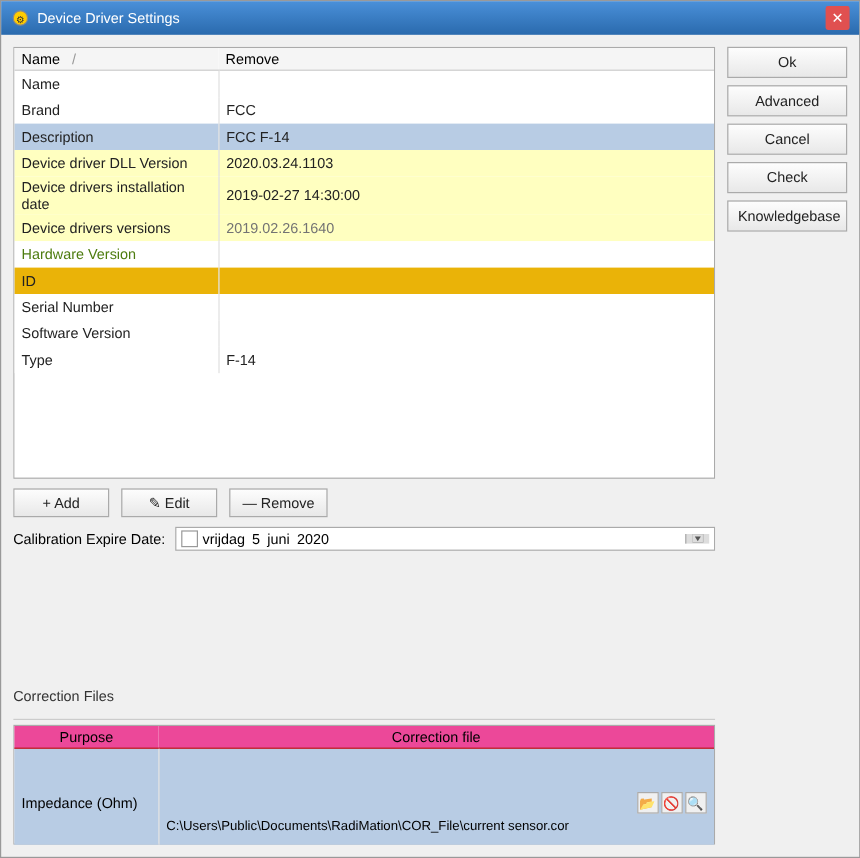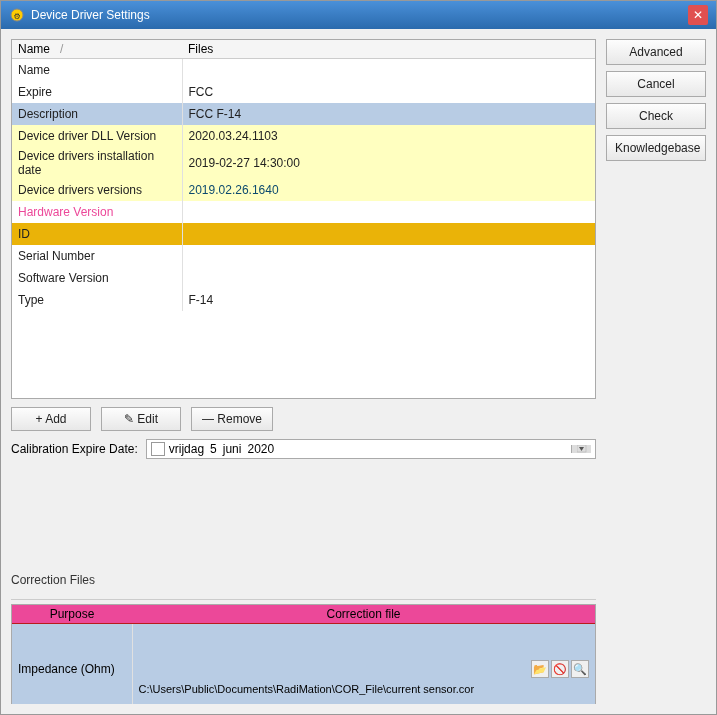--- a/index.html
+++ b/index.html
@@ -251,50 +251,50 @@
 
       <div class="table-container">
         <table>
           <thead>
             <tr>
               <th>
                 <span>Name</span>
                 &nbsp;
                 <span class="divider" style="color:#999">/</span>
               </th>
-              <th>Files</th>
+              <th>Remove</th>
             </tr>
           </thead>
           <tbody id="props-tbody">
           <tr style="background: white;">
                 <td style="color:#222;border-right:1px solid #e0e0e0">Name</td>
                 <td style="color:#222"></td>
               </tr>
               <tr style="background: white;">
-                <td style="color:#222;border-right:1px solid #e0e0e0">Expire</td>
+                <td style="color:#222;border-right:1px solid #e0e0e0">Brand</td>
                 <td style="color:#222">FCC</td>
               </tr>
               <tr style="background: rgb(184, 204, 228);">
                 <td style="color:#222;border-right:1px solid #e0e0e0">Description</td>
                 <td style="color:#222">FCC F-14</td>
               </tr>
               <tr style="background: rgb(255, 255, 192);">
                 <td style="color:#222;border-right:1px solid #e0e0e0">Device driver DLL Version</td>
                 <td style="color:#222">2020.03.24.1103</td>
               </tr>
               <tr style="background: rgb(255, 255, 192);">
                 <td style="color:#222;border-right:1px solid #e0e0e0">Device drivers installation date</td>
                 <td style="color:#222">2019-02-27 14:30:00</td>
               </tr>
               <tr style="background: rgb(255, 255, 192);">
                 <td style="color:#222;border-right:1px solid #e0e0e0">Device drivers versions</td>
-                <td style="color:#0c4a6e">2019.02.26.1640</td>
-              </tr>
-              <tr style="background: white;">
-                <td style="color:#ec4899;border-right:1px solid #e0e0e0">Hardware Version</td>
+                <td style="color:#737373">2019.02.26.1640</td>
+              </tr>
+              <tr style="background: white;">
+                <td style="color:#4d7c0f;border-right:1px solid #e0e0e0">Hardware Version</td>
                 <td style="color:#222"></td>
               </tr>
               <tr style="background: #eab308;">
                 <td style="color:#222;border-right:1px solid #e0e0e0">ID</td>
                 <td style="color:#222"></td>
               </tr>
               <tr style="background: white;">
                 <td style="color:#222;border-right:1px solid #e0e0e0">Serial Number</td>
                 <td style="color:#222"></td>
               </tr>
@@ -360,20 +360,21 @@
       </td>
                 </tr>
               </tbody>
           </table>
         </div>
       </div>
 
     </div>
 
     <div class="right-panel">
+      <button class="right-btn">Ok</button>
       <button class="right-btn">Advanced</button>
       <button class="right-btn">Cancel</button>
       <button class="right-btn">Check</button>
       <button class="right-btn">Knowledgebase</button>
     </div>
 
   </div>
 </div>
 
 </body></html>

